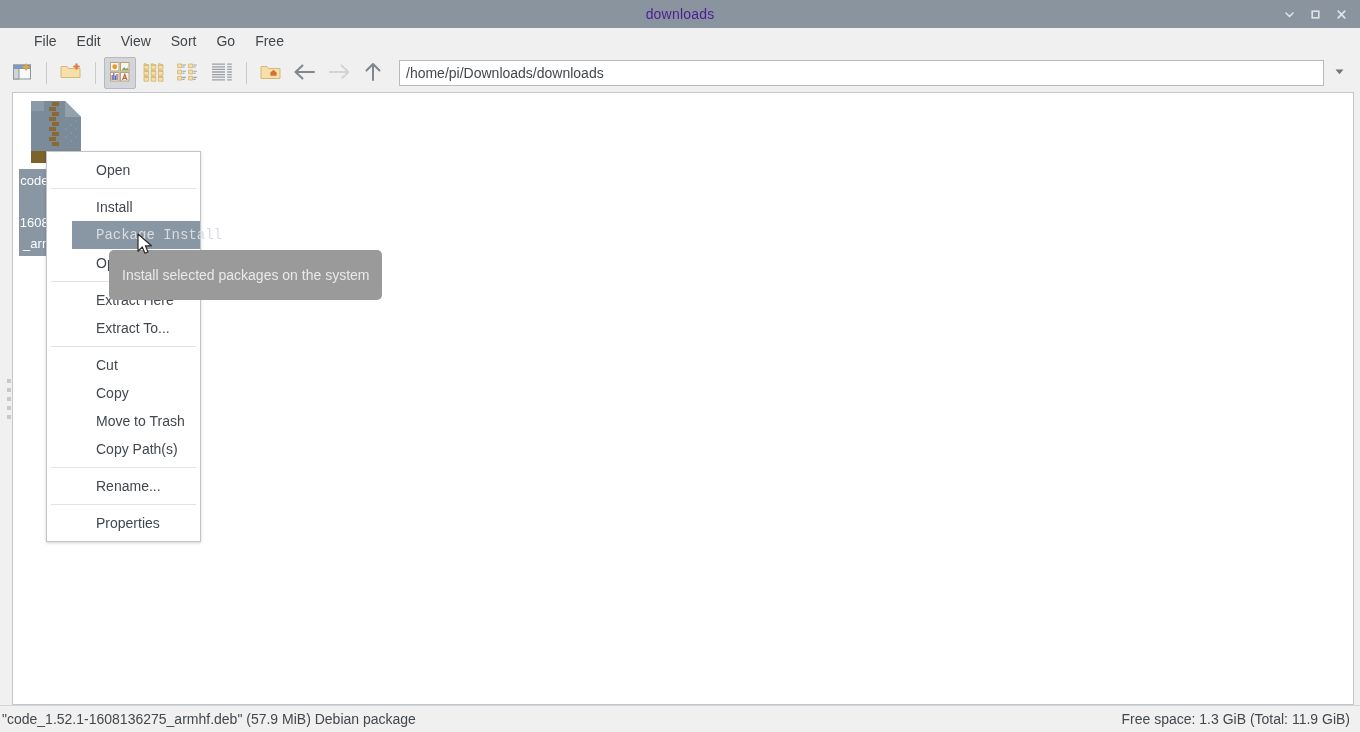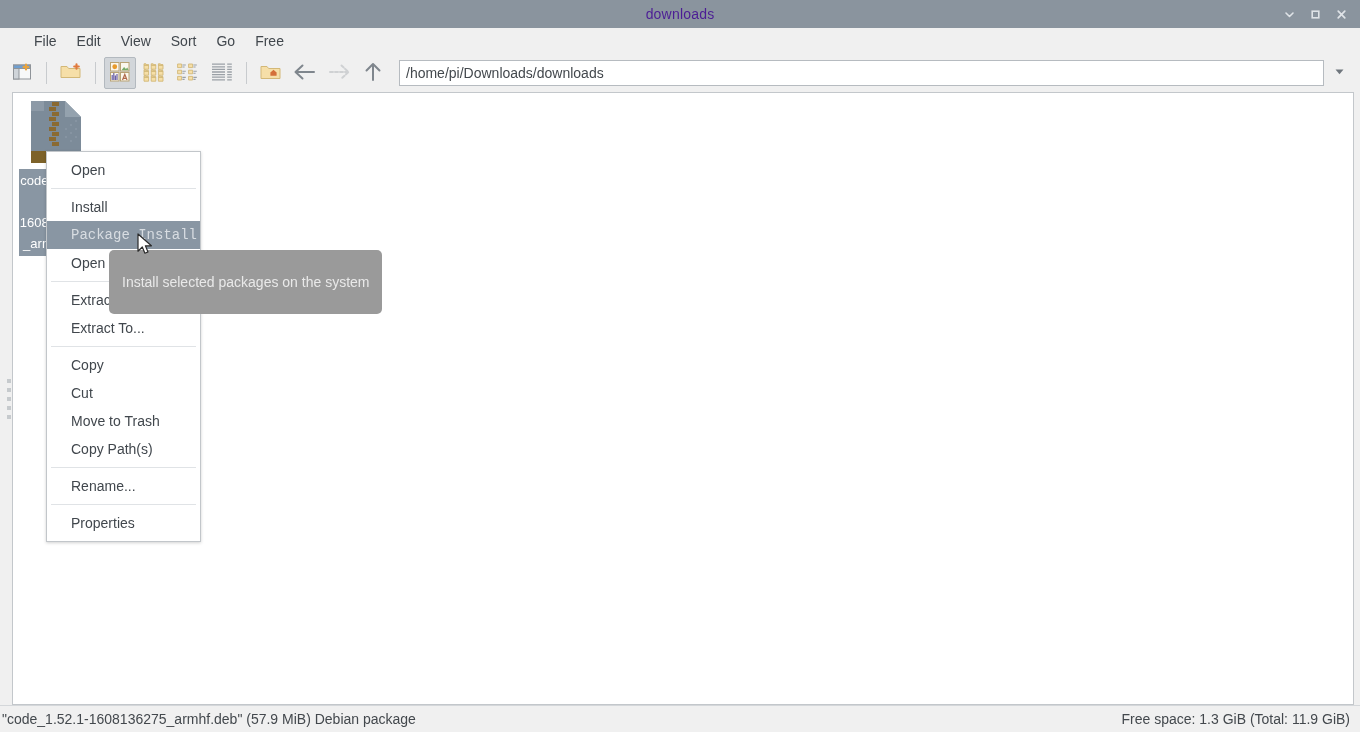--- a/index.html
+++ b/index.html
@@ -227,41 +227,42 @@
   }
   .ctxmenu .mi {
     height: 28px;
     display: flex;
     align-items: center;
     padding-left: 24px;
     font-size: 14px;
     color: #41474d;
     cursor: default;
     white-space: nowrap;
+    margin-left: 25px;
   }
   .ctxmenu .mi.selected {
     background: #8996a3;
     color: #d8dde2;
     font-family: Liberation Mono, monospace;
   }
   .ctxmenu .msep {
     height: 1px;
     background: #e0e3e6;
     margin: 4px 4px;
   }
 
   
   .tooltip {
     position: absolute;
     left: 109px;
     top: 250px;
     background: #9a9a9a;
     color: #e9e9e9;
     font-size: 14px;
-    padding: 24px 13px;
+    padding: 17px 13px;
     border-radius: 5px;
     z-index: 60;
     white-space: nowrap;
   }
 
   
   .cursor {
     position: absolute;
     left: 137px;
     top: 233px;
@@ -516,22 +517,22 @@
 
     <div class="mi">Install</div>
     <div class="mi selected">Package Install</div>
     <div class="mi">Open With...</div>
     <div class="msep"></div>
 
     <div class="mi">Extract Here</div>
     <div class="mi">Extract To...</div>
     <div class="msep"></div>
 
+    <div class="mi">Cut</div>
     <div class="mi">Copy</div>
-    <div class="mi">Cut</div>
     <div class="mi">Move to Trash</div>
     <div class="mi">Copy Path(s)</div>
     <div class="msep"></div>
 
     <div class="mi">Rename...</div>
     <div class="msep"></div>
 
     <div class="mi">Properties</div>
   </div>
 

